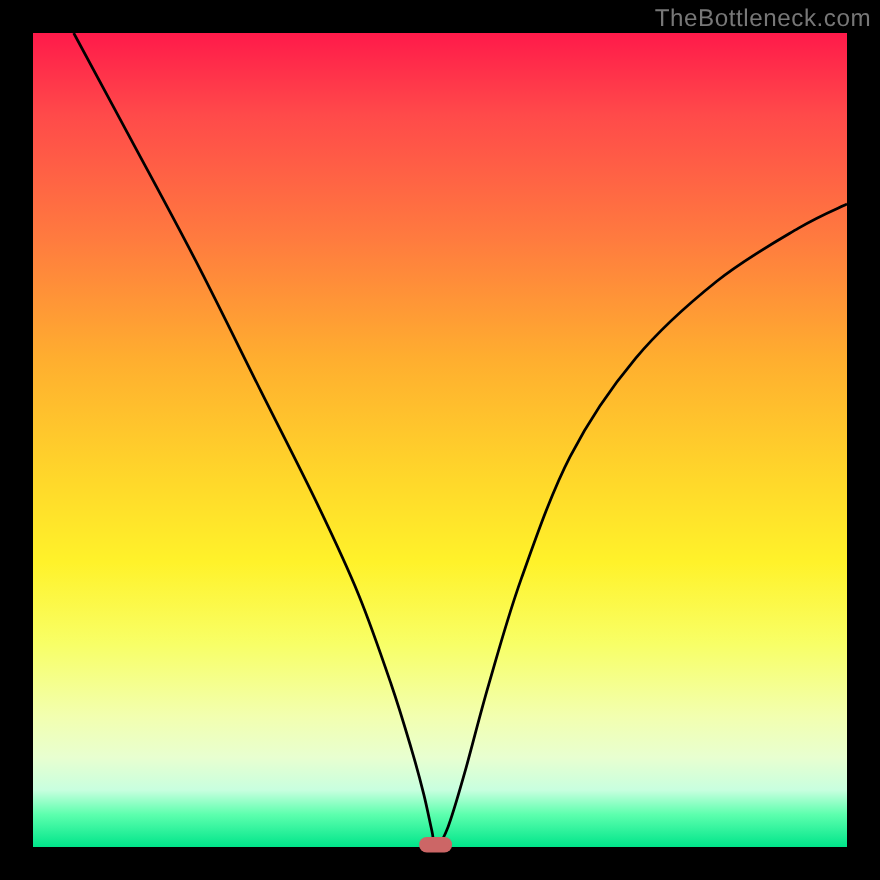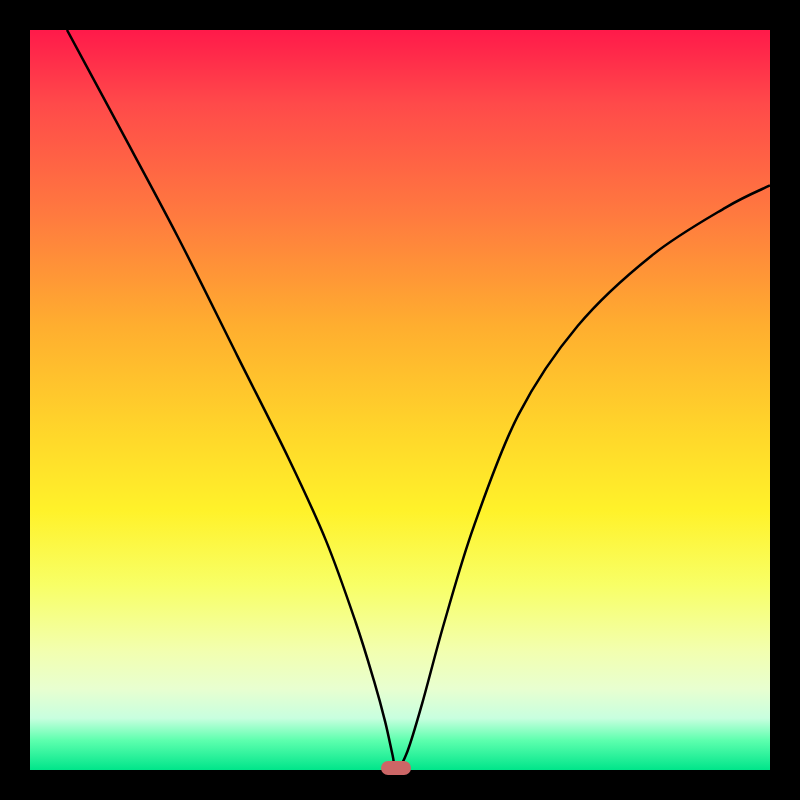--- a/index.html
+++ b/index.html
@@ -67,13 +67,14 @@
 </head>
 <body>
 
 <div class="frame">
   <div class="plot">
     <svg class="curve" viewBox="0 0 740 740" preserveAspectRatio="none">
       <path d="M 37 0 C 45.63333333333333 16.033333333333342 70.3 61.66666666666671 88.8 96.20000000000005 C 107.3 130.73333333333338 128.26666666666665 168.96666666666673 148 207.20000000000005 C 167.73333333333335 245.43333333333337 188.70000000000002 288.59999999999997 207.20000000000002 325.59999999999997 C 225.70000000000002 362.59999999999997 244.2 398.3666666666667 259 429.2 C 273.8 460.0333333333333 284.9 483.4666666666667 296 510.6 C 307.1 537.7333333333333 317.58333333333337 568.5666666666666 325.6 592 C 333.6166666666667 615.4333333333334 339.1666666666667 634.5500000000001 344.1 651.2 C 349.03333333333336 667.85 352.1166666666667 679.5666666666666 355.2 691.9 C 358.2833333333333 704.2333333333333 360.74999999999994 717.1833333333334 362.59999999999997 725.2 C 364.45 733.2166666666667 363.8333333333333 740.6166666666667 366.3 740 C 368.7666666666667 739.3833333333333 373.08333333333337 732.6 377.40000000000003 721.5 C 381.7166666666667 710.4 386.03333333333336 694.9833333333333 392.20000000000005 673.4 C 398.36666666666673 651.8166666666666 405.7666666666667 621.6 414.40000000000003 592 C 423.03333333333336 562.4 431.6666666666667 530.3333333333333 444 495.79999999999995 C 456.3333333333333 461.26666666666665 471.1333333333334 418.1 488.40000000000003 384.8 C 505.6666666666667 351.5 525.4 322.51666666666665 547.6 296 C 569.8000000000001 269.48333333333335 596.9333333333334 245.43333333333337 621.6 225.70000000000005 C 646.2666666666667 205.96666666666673 675.8666666666666 189.3166666666667 695.5999999999999 177.60000000000002 C 715.3333333333333 165.88333333333335 732.6 159.1 740 155.39999999999998" fill="none" stroke="#000" stroke-width="2.5"></path>
     </svg>
     <div class="marker" style="left: 351.3px; top: 731px;"></div>
   </div>
+  <div class="attribution">TheBottleneck.com</div>
 </div>
 
 </body></html>

